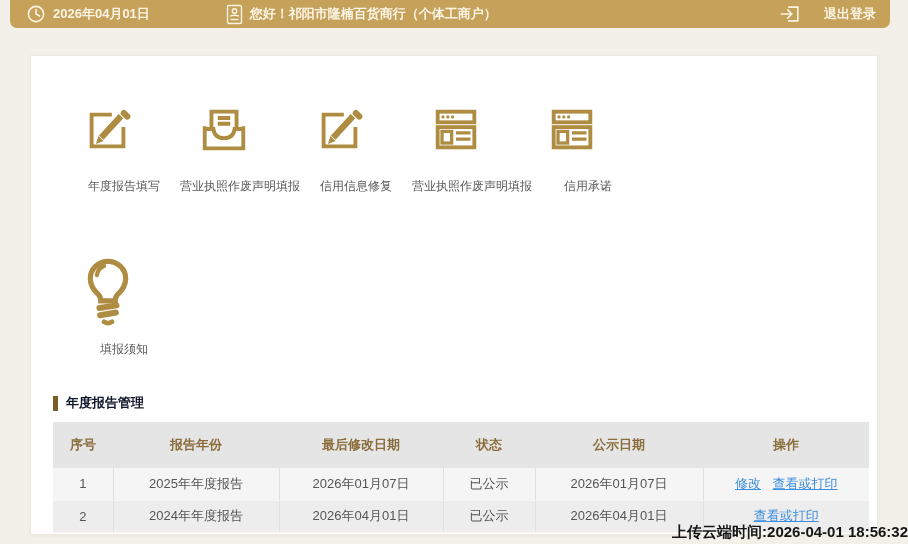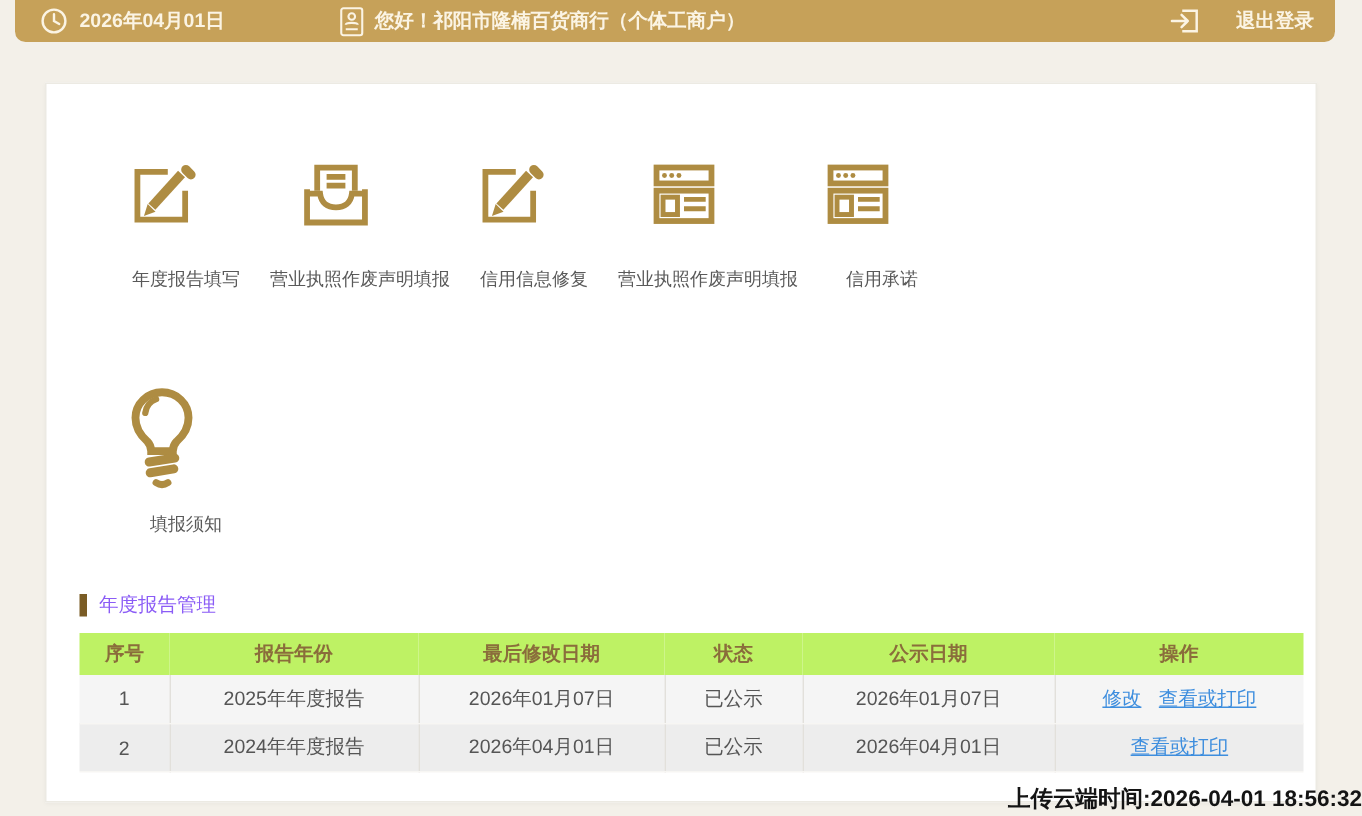--- a/index.html
+++ b/index.html
@@ -47,37 +47,37 @@
   .menu-row.second { padding-top: 56px; }
   .menu-item.bulb .ico { width: 76px; height: 76px; }
   .menu-item.bulb .lbl { margin-top: 14px; }
 
   
   .section-head {
     display: flex; align-items: center; gap: 8px;
     margin: 36px 0 0 22px;
   }
   .section-bar { width: 5px; height: 15px; background: #7A5C25; }
-  .section-title { font-size: 13px; font-weight: normal; color: #8b5cf6; }
+  .section-title { font-size: 13px; font-weight: bold; color: #0f172a; }
 
   
   .report-table {
     margin: 10px 0 0 22px; width: 816px;
     border-collapse: collapse; table-layout: fixed;
     font-size: 13px;
   }
   .report-table col.c1 { width: 60px; }
   .report-table col.c2 { width: 166px; }
   .report-table col.c3 { width: 164px; }
   .report-table col.c4 { width: 92px; }
   .report-table col.c5 { width: 168px; }
   .report-table col.c6 { width: 166px; }
   .report-table th {
-    background: #bef264; color: #8A6D3B; font-weight: bold;
-    height: 28px; text-align: center; font-size: 13px;
+    background: #e5e5e5; color: #8A6D3B; font-weight: bold;
+    height: 46px; text-align: center; font-size: 13px;
   }
   .report-table td {
     height: 32px; text-align: center; color: #555555;
     border-right: 1px solid #E2E0DB;
     border-bottom: 1px solid #F7F6F3;
   }
   .report-table td:last-child { border-right: none; }
   .report-table tr.row-odd td { background: #F5F5F5; }
   .report-table tr.row-even td { background: #EDEDED; }
   .report-table a {

